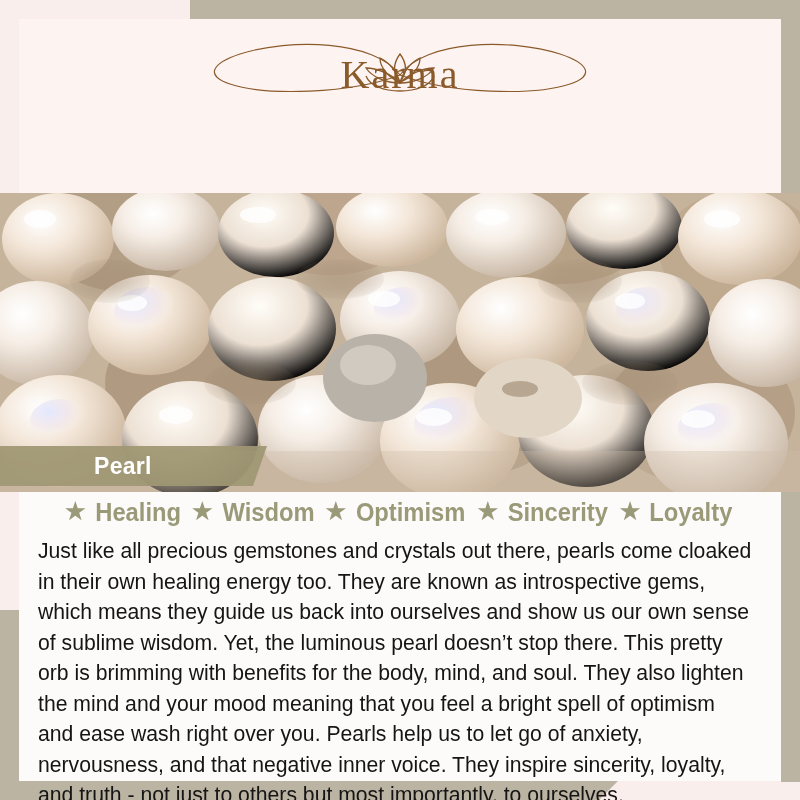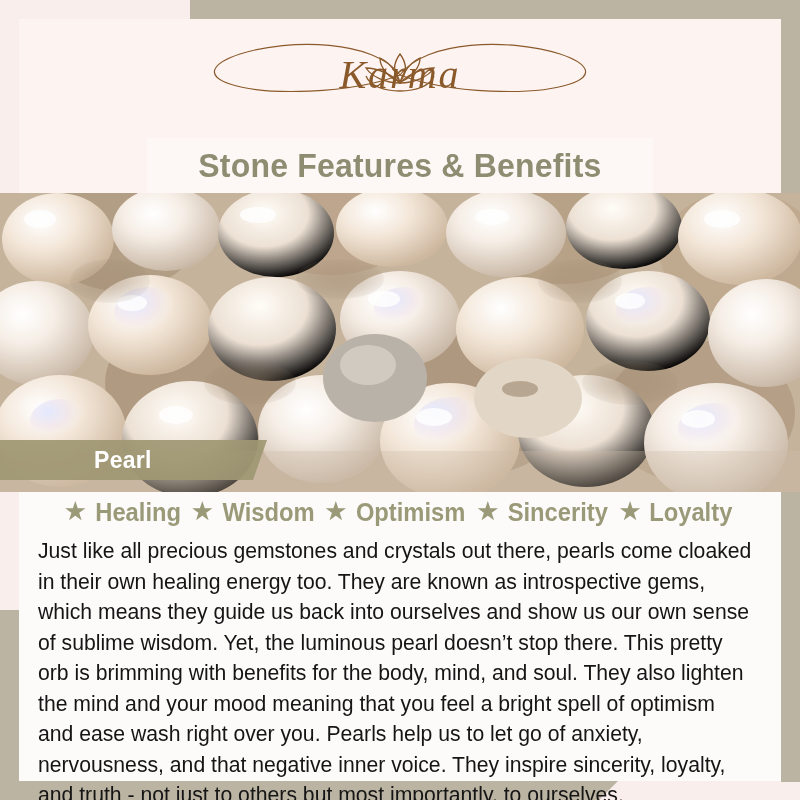--- a/index.html
+++ b/index.html
@@ -78,21 +78,20 @@
     align-items: center;
     justify-content: center;
   }
   .logo {
     position: relative;
     width: 460px;
     height: 86px;
     display: flex;
     align-items: center;
     justify-content: center;
-    font-style: italic;
   }
   .logo svg { position: absolute; left: 0; top: 0; }
   .logo-text {
     position: relative;
     font-family: "Liberation Serif", serif;
     font-size: 40px;
     letter-spacing: 2px;
     color: #8a5a2b;
     white-space: nowrap;
     display: flex;
@@ -138,21 +137,21 @@
     inset: 0;
     width: 100%;
     height: 100%;
     display: block;
   }
 
   
   .caption-banner {
     position: absolute;
     left: 0;
-    bottom: 12px;
+    bottom: 6px;
     width: 267px;
     height: 40px;
     background: rgba(159,151,115,0.93);
     clip-path: polygon(0 0, 100% 0, calc(100% - 14px) 100%, 0 100%);
     display: flex;
     align-items: center;
   }
   .caption-banner span {
     color: #ffffff;
     font-family: "Liberation Sans", sans-serif;
@@ -252,23 +251,20 @@
             <path d="M230 51 C 244 51, 258 45, 264 36 C 254 36, 238 42, 230 51 Z"></path>
             <path d="M196 44 C 200 54, 214 59, 230 59 C 246 59, 260 54, 264 44"></path>
           </g>
         </svg>
         <div class="logo-text">
           <span>Karma</span>
         </div>
       </div>
     </div>
 
-    <div class="title-bar">
-      <h1>Stone Features &amp; Benefits</h1>
-    </div>
 
     <div class="photo-band">
       <svg class="pearl-canvas" viewBox="0 0 800 299" preserveAspectRatio="xMidYMid slice">
         <defs>
           <radialGradient id="pg1" cx="35%" cy="30%" r="72%">
             <stop offset="0%" stop-color="#ffffff"></stop>
             <stop offset="45%" stop-color="#f3e6d8"></stop>
             <stop offset="100%" stop-color="#cdb79e"></stop>
           </radialGradient>
           <radialGradient id="pg2" cx="40%" cy="28%" r="75%">

